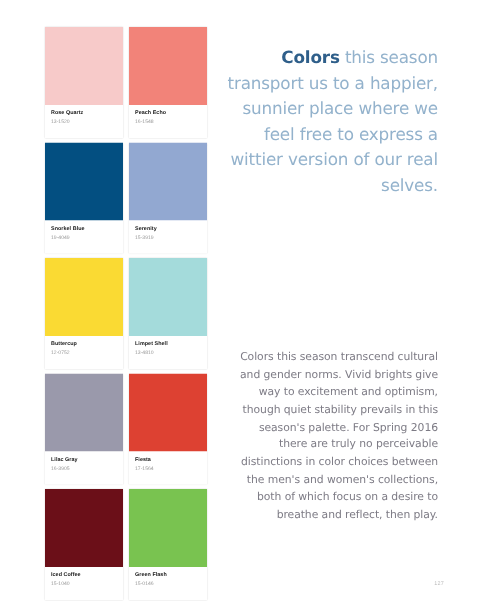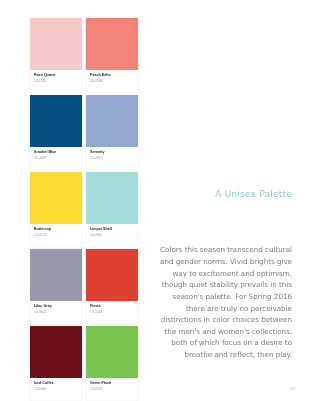--- a/index.html
+++ b/index.html
@@ -208,23 +208,25 @@
         <div class="swatch-chip" style="background: rgb(121, 195, 80);"></div>
         <div class="swatch-meta">
           <div class="swatch-name">Green Flash</div>
           <div class="swatch-code">15-0146</div>
         </div>
       </div>
     </div>
 
   <div id="right-col">
 
+    <div id="pull-quote">
+      <span class="lead">Colors</span><span> this season transport us to a happier, sunnier place where we feel free to express a wittier version of our real selves.</span>
+    </div>
 
     <div id="article">
-      <div id="article-heading">A Unisex Palette</div>
       <div id="article-body">Colors this season transcend cultural and gender norms. Vivid brights give way to excitement and optimism, though quiet stability prevails in this season's palette. For Spring 2016 there are truly no perceivable distinctions in color choices between the men's and women's collections, both of which focus on a desire to breathe and reflect, then play.</div>
     </div>
 
   </div>
 
   <div id="page-number">127</div>
 
 </div>
 
 </body></html>

